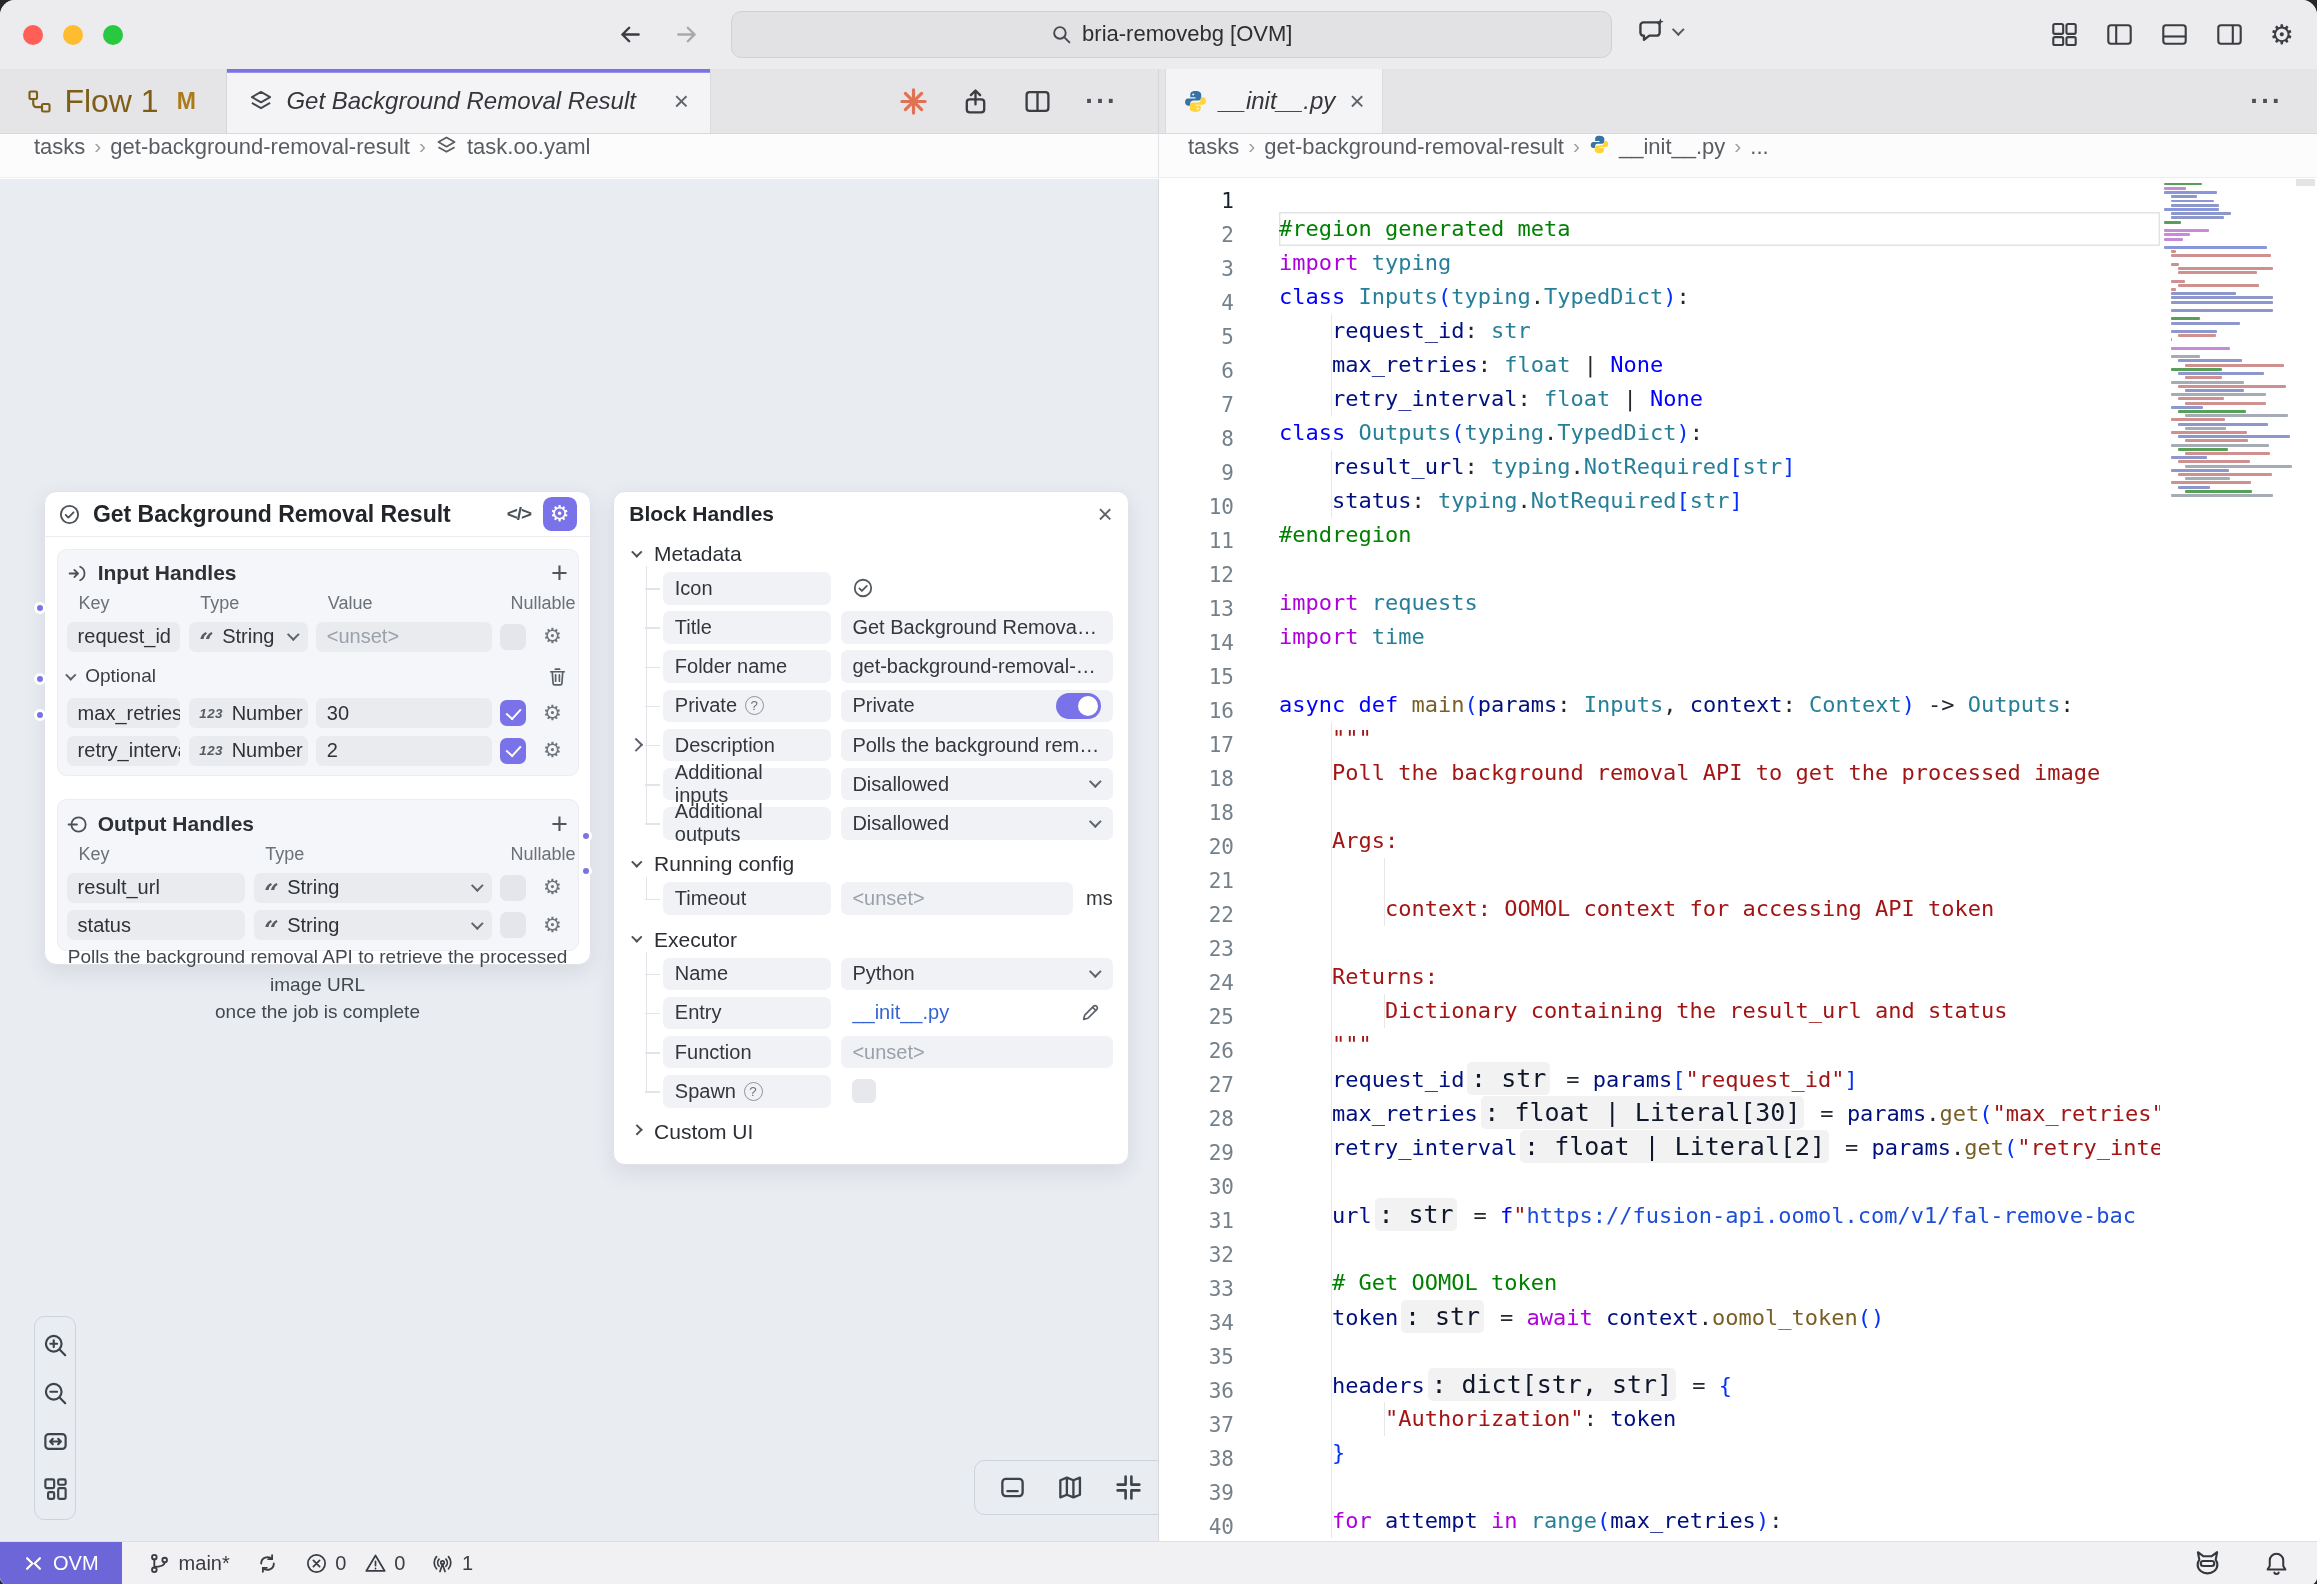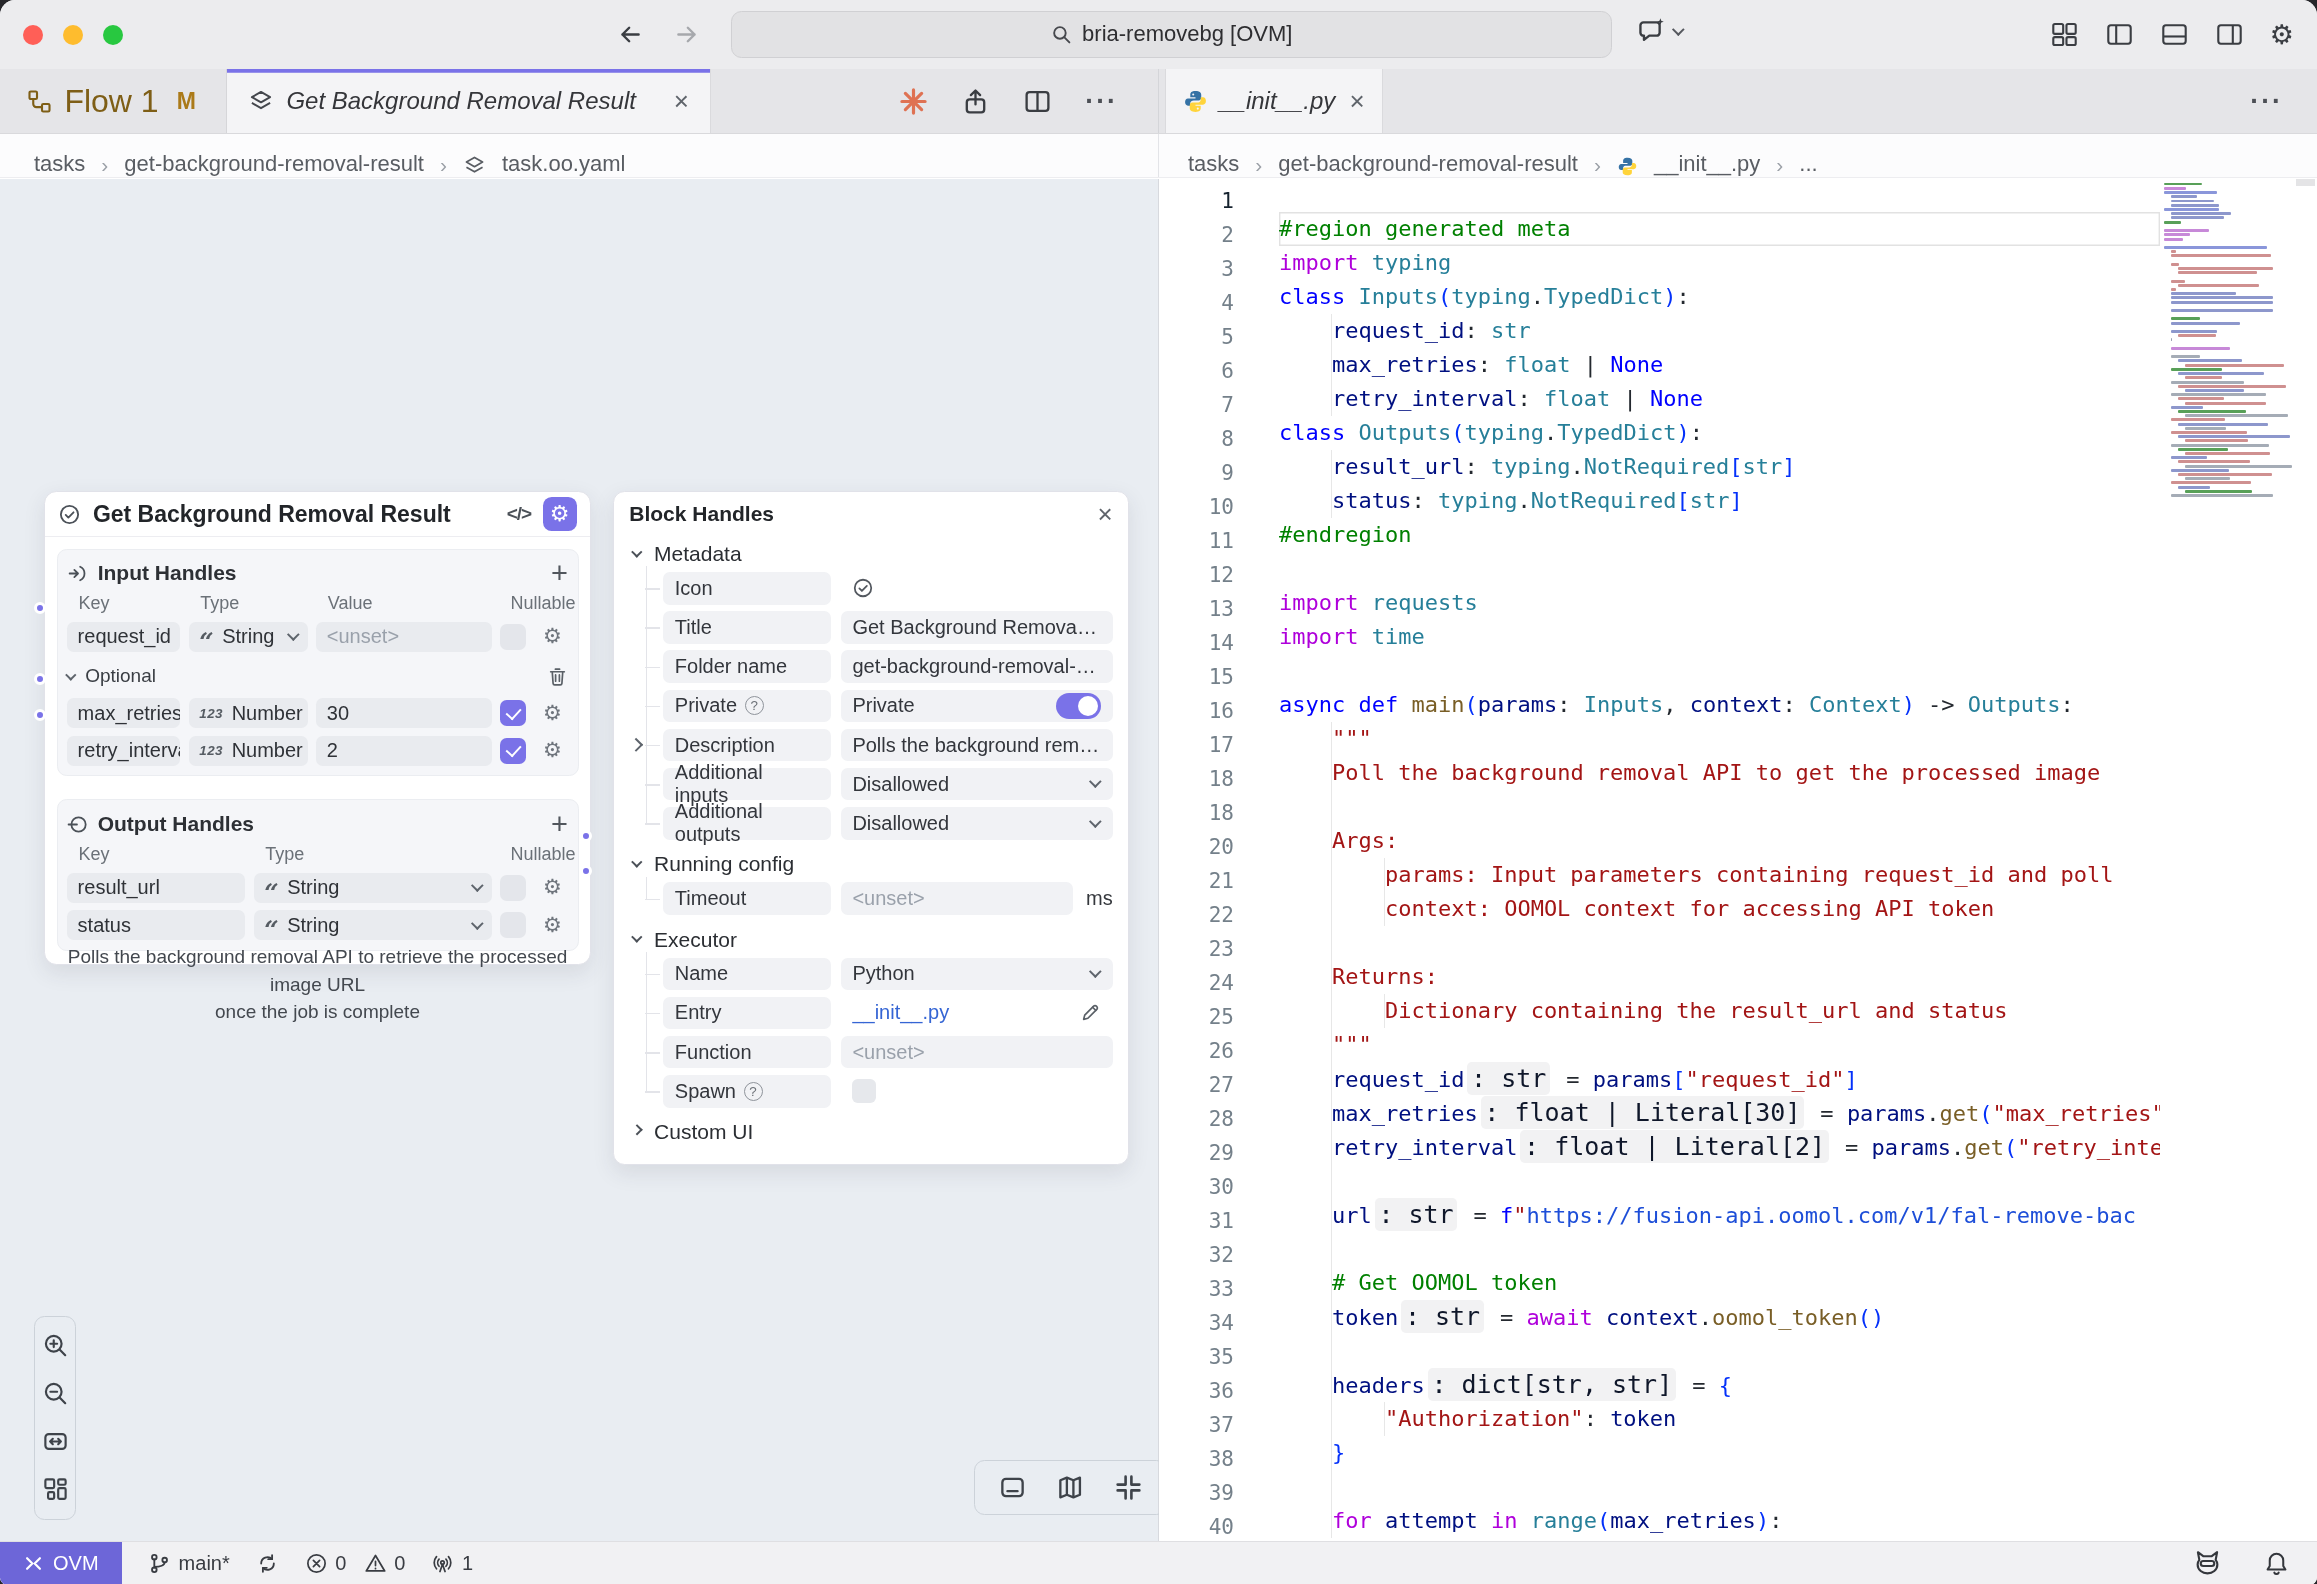--- a/index.html
+++ b/index.html
@@ -33,21 +33,21 @@
   .closex{font-size:26px;color:#5f646b;margin-left:auto;line-height:1;}
   .tab-actions{margin-left:auto;display:flex;gap:33px;align-items:center;padding-right:40px;}
   .pytab{margin-left:5.7px;width:218px;background:#f4f4f6;display:flex;align-items:center;gap:11.5px;
       padding:0 17px;border-left:1px solid #dadadd;border-right:1px solid #dadadd;}
   .dots{font-size:27px;font-weight:bold;color:#4c4f55;letter-spacing:1.9px;}
   .dots::before{content:"···";}
   .tabdots-r{margin-left:auto;padding-right:34px;display:flex;align-items:center;}
 
   
   .crumbsrow{height:44px;background:#fcfcfd;display:flex;border-bottom:1px solid #ededf0;font-size:22px;color:#595d63;}
-  .crumbs{display:flex;align-items:flex-end;gap:16px;white-space:nowrap;}
+  .crumbs{display:flex;align-items:flex-start;gap:9px;white-space:nowrap;}
   .crumbs-left{width:1159px;padding-left:34px;border-right:1px solid #e3e4e8;}
   .crumbs-right{flex:1;padding-left:29px;}
   .csep{color:#9ba0a7;font-size:21px;}
 
   
   .content{position:absolute;top:179px;bottom:44px;left:0;right:0;display:flex;}
   .canvas{width:1159px;position:relative;background:#e9edf2;border-right:1px solid #d7d9de;}
   .editor{flex:1;position:relative;background:#fff;overflow:hidden;}
 
   
@@ -684,21 +684,21 @@
             <div class="cl"><span class="t-c">#endregion</span></div>
             <div class="cl"></div>
             <div class="cl"><span class="t-m">import</span><span class="t-p"> </span><span class="t-t">requests</span></div>
             <div class="cl"><span class="t-m">import</span><span class="t-p"> </span><span class="t-t">time</span></div>
             <div class="cl"></div>
             <div class="cl"><span class="t-k">async</span><span class="t-p"> </span><span class="t-k">def</span><span class="t-p"> </span><span class="t-f">main</span><span class="t-b">(</span><span class="t-v">params</span><span class="t-p">: </span><span class="t-t">Inputs</span><span class="t-p">, </span><span class="t-v">context</span><span class="t-p">: </span><span class="t-t">Context</span><span class="t-b">)</span><span class="t-p"> -&gt; </span><span class="t-t">Outputs</span><span class="t-p">:</span></div>
             <div class="cl"><span class="ig"></span><span class="t-s">"""</span></div>
             <div class="cl"><span class="ig"></span><span class="t-s">Poll the background removal API to get the processed image</span></div>
             <div class="cl"><span class="ig"></span></div>
             <div class="cl"><span class="ig"></span><span class="t-s">Args:</span></div>
-            <div class="cl"><span class="ig"></span><span class="ig"></span><span class="t-s">params: Input parameters containing request_id and poll</span></div>
+            <div class="cl"><span class="ig"></span><span class="ig"></span></div>
             <div class="cl"><span class="ig"></span><span class="ig"></span><span class="t-s">context: OOMOL context for accessing API token</span></div>
             <div class="cl"><span class="ig"></span></div>
             <div class="cl"><span class="ig"></span><span class="t-s">Returns:</span></div>
             <div class="cl"><span class="ig"></span><span class="ig"></span><span class="t-s">Dictionary containing the result_url and status</span></div>
             <div class="cl"><span class="ig"></span><span class="t-s">"""</span></div>
             <div class="cl"><span class="ig"></span><span class="t-v">request_id</span><span class="t-i">: str</span><span class="t-p"> = </span><span class="t-v">params</span><span class="t-b">[</span><span class="t-s">"request_id"</span><span class="t-b">]</span></div>
             <div class="cl"><span class="ig"></span><span class="t-v">max_retries</span><span class="t-i">: float | Literal[30]</span><span class="t-p"> = </span><span class="t-v">params</span><span class="t-p">.</span><span class="t-f">get</span><span class="t-b">(</span><span class="t-s">"max_retries"</span></div>
             <div class="cl"><span class="ig"></span><span class="t-v">retry_interval</span><span class="t-i">: float | Literal[2]</span><span class="t-p"> = </span><span class="t-v">params</span><span class="t-p">.</span><span class="t-f">get</span><span class="t-b">(</span><span class="t-s">"retry_inte</span></div>
             <div class="cl"><span class="ig"></span></div>
             <div class="cl"><span class="ig"></span><span class="t-v">url</span><span class="t-i">: str</span><span class="t-p"> = </span><span class="t-k">f</span><span class="t-s">"</span><span class="t-su">https://fusion-api.oomol.com/v1/fal-remove-bac</span></div>

